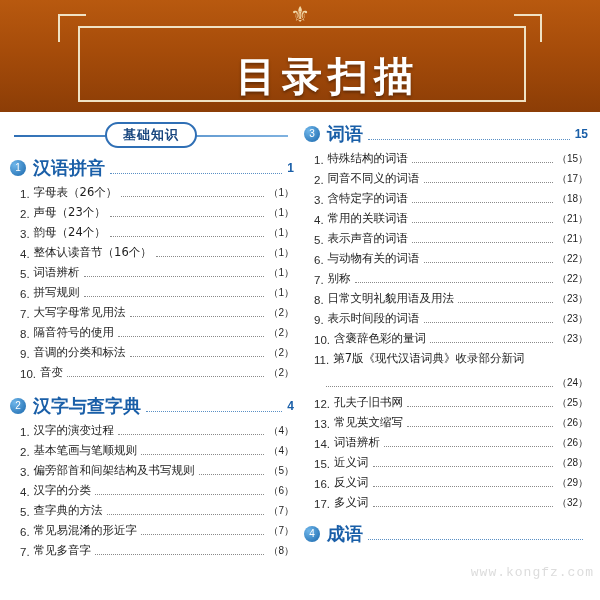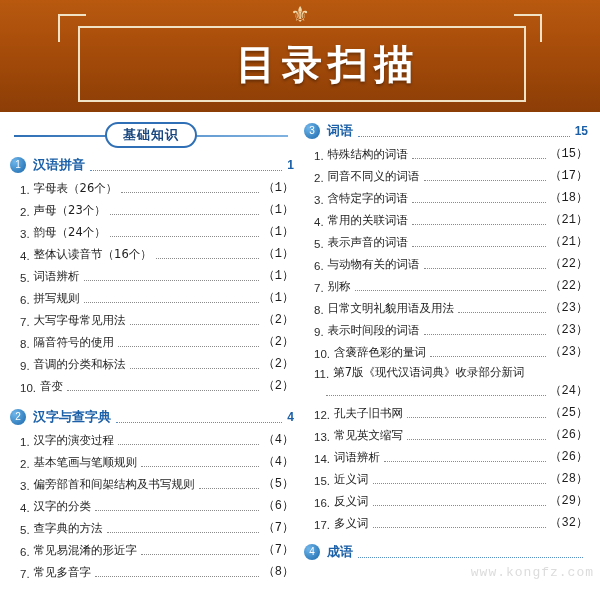--- a/index.html
+++ b/index.html
@@ -19,21 +19,21 @@
   }
   .header .fleur{
     position:absolute;left:50%;top:4px;transform:translateX(-50%);
     color:#f3d9a8;font-size:22px;line-height:22px;
   }
   .header .frame{
     position:absolute;left:78px;top:26px;width:444px;height:72px;
     border:2px solid #f0e2c4;
   }
   .header .title{
-    position:absolute;left:0;top:0;width:496px;height:72px;
+    position:absolute;left:0;top:12px;width:496px;height:72px;
     display:flex;align-items:center;justify-content:center;
     color:#ffffff;font-size:40px;letter-spacing:6px;font-weight:bold;
     text-shadow:0 2px 3px rgba(0,0,0,.35);
     font-family:"DejaVu Sans","Liberation Sans",sans-serif;
   }
   .header .corner{position:absolute;width:26px;height:26px;}
   .header .c1{left:58px;top:14px;border-left:2px solid #f0e2c4;border-top:2px solid #f0e2c4;}
   .header .c2{right:58px;top:14px;border-right:2px solid #f0e2c4;border-top:2px solid #f0e2c4;}
 
   
@@ -63,21 +63,21 @@
   .chapter{
     display:flex;align-items:center;margin:7px 0 3px 0;padding-left:2px;
   }
   .chapter .num{
     flex:0 0 auto;width:16px;height:16px;border-radius:50%;
     background:radial-gradient(circle at 30% 30%,#6fb6ea,#1866ab);
     color:#fff;font-size:10px;line-height:16px;text-align:center;
     margin-right:7px;font-family:"Liberation Sans",sans-serif;
   }
   .chapter .ctext{
-    color:#1a5fa8;font-size:13px;font-weight:bold;white-space:nowrap;
+    color:#1a5fa8;font-size:18px;font-weight:bold;white-space:nowrap;
     font-family:"DejaVu Sans","Liberation Sans",sans-serif;
   }
   .chapter .dots{
     flex:1 1 auto;margin:0 5px;border-bottom:1px dotted #5a8fc4;
     height:10px;
   }
   .chapter .pg{
     color:#1a5fa8;font-size:12px;font-weight:bold;white-space:nowrap;
     font-family:"Liberation Sans",sans-serif;
   }
@@ -91,22 +91,22 @@
     font-family:"Liberation Sans",sans-serif;white-space:nowrap;
   }
   .entry .etext{
     color:#1d1d1d;font-size:11.5px;white-space:nowrap;
     font-family:"DejaVu Sans","Liberation Sans",sans-serif;
   }
   .entry .dots{
     flex:1 1 auto;margin:0 4px 3px 4px;border-bottom:1px dotted #8a8a8a;height:9px;
   }
   .entry .pg{
-    flex:0 0 auto;color:#1d1d1d;font-size:12px;white-space:nowrap;
-    font-family:Liberation Mono, monospace;
+    flex:0 0 auto;color:#1d1d1d;font-size:10px;white-space:nowrap;
+    font-family:Liberation Sans, sans-serif;
   }
   .entry.wrapline{padding-left:12px;margin-top:5px;margin-bottom:0;}
 
   
   .wm{
     position:absolute;right:6px;bottom:20px;text-align:center;
     color:#cfcfcf;opacity:.85;pointer-events:none;
   }
   .wm .wm1{
     font-size:25px;letter-spacing:2px;
@@ -328,21 +328,21 @@
         <span class="idx">10.</span>
         <span class="etext">含褒辞色彩的量词</span>
         <span class="dots"></span>
         <span class="pg">（23）</span>
       </div>
 
       <div class="entry nodots wrapline">
         <span class="idx">11.</span>
         <span class="etext">第7版《现代汉语词典》收录部分新词</span>
       </div>
-      <div class="entry" style="padding-left:20px;margin-top:2px;">
+      <div class="entry" style="padding-left:20px;margin-top:10px;">
         <span class="dots"></span>
         <span class="pg">（24）</span>
       </div>
 
       <div class="entry">
         <span class="idx">12.</span>
         <span class="etext">孔夫子旧书网</span>
         <span class="dots"></span>
         <span class="pg">（25）</span>
       </div>

